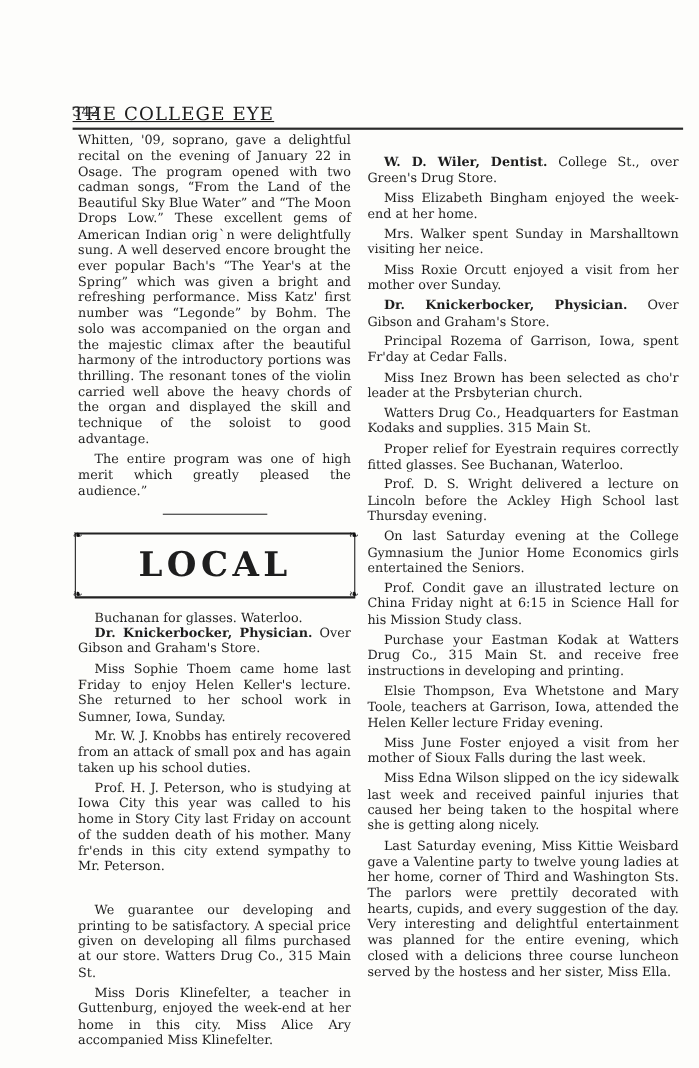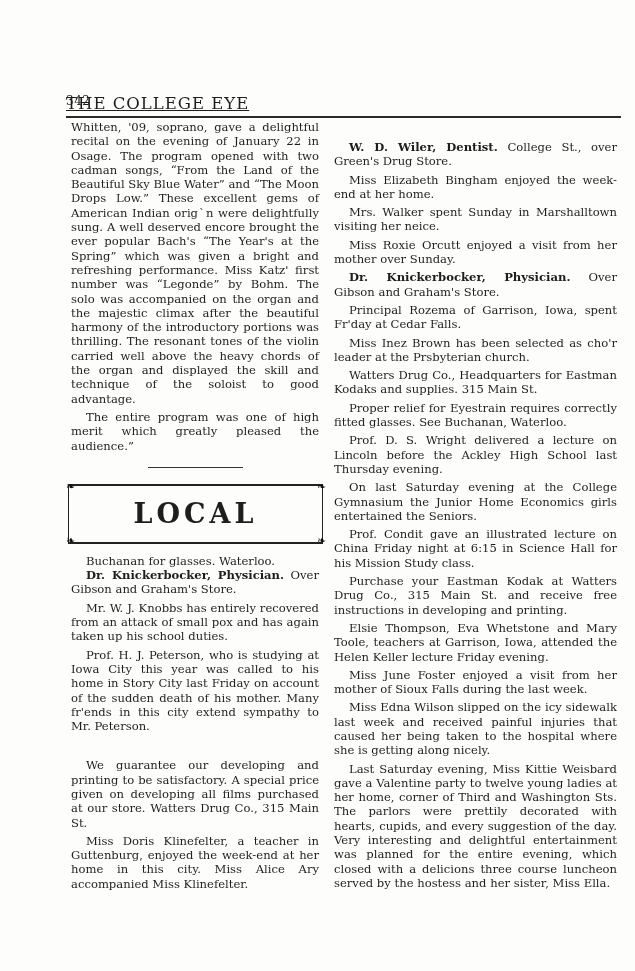--- a/index.html
+++ b/index.html
@@ -41,21 +41,21 @@
   }
   .notice { font-weight: bold; margin: 0 0 12px 0 !important; }
   .local-box {
     position: relative; margin: 14px 0 10px -3px; width: 255px; height: 60px;
     border-top: 2px solid #222; border-bottom: 2px solid #222;
     border-left: 1.5px solid #222; border-right: 1.5px solid #222;
     box-sizing: border-box;
     display: flex; align-items: center; justify-content: center;
   }
   .local-title {
-    font-size: 27px; font-weight: bold; letter-spacing: 4px;
+    font-size: 31px; font-weight: bold; letter-spacing: 4px;
     font-family: "DejaVu Serif", serif;
   }
   .corner {
     position: absolute; width: 8px; height: 8px;
     font-size: 11px; line-height: 8px; color: #111;
   }
   .corner.tl { left: -3px; top: -3px; }
   .corner.tr { right: -3px; top: -3px; }
   .corner.bl { left: -3px; bottom: -3px; }
   .corner.br { right: -3px; bottom: -3px; }
@@ -77,20 +77,21 @@
   <div class="local-box">
     <span class="corner tl">❧</span>
     <span class="corner tr">❧</span>
     <span class="corner bl">❧</span>
     <span class="corner br">❧</span>
     <span class="local-title">LOCAL</span>
   </div>
 
   <p style="margin-bottom:0">Buchanan for glasses. Waterloo.</p>
   <p><b>Dr. Knickerbocker, Physician.</b><span> Over Gibson and Graham's Store.</span></p>
+  <p>Miss Sophie Thoem came home last Friday to enjoy Helen Keller's lecture. She returned to her school work in Sumner, Iowa, Sunday.</p>
   <p>Mr. W. J. Knobbs has entirely recovered from an attack of small pox and has again taken up his school duties.</p>
   <p style="margin-bottom:25px">Prof. H. J. Peterson, who is studying at Iowa City this year was called to his home in Story City last Friday on account of the sudden death of his mother. Many fr'ends in this city extend sympathy to Mr. Peterson.</p>
   <p>We guarantee our developing and printing to be satisfactory. A special price given on developing all films purchased at our store. Watters Drug Co., 315 Main St.</p>
   <p>Miss Doris Klinefelter, a teacher in Guttenburg, enjoyed the week-end at her home in this city. Miss Alice Ary accompanied Miss Klinefelter.</p>
 </div>
 
 <div class="col right">
   <p><b>W. D. Wiler, Dentist.</b><span> College St., over Green's Drug Store.</span></p>
   <p>Miss Elizabeth Bingham enjoyed the week-end at her home.</p>
   <p>Mrs. Walker spent Sunday in Marshalltown visiting her neice.</p>

